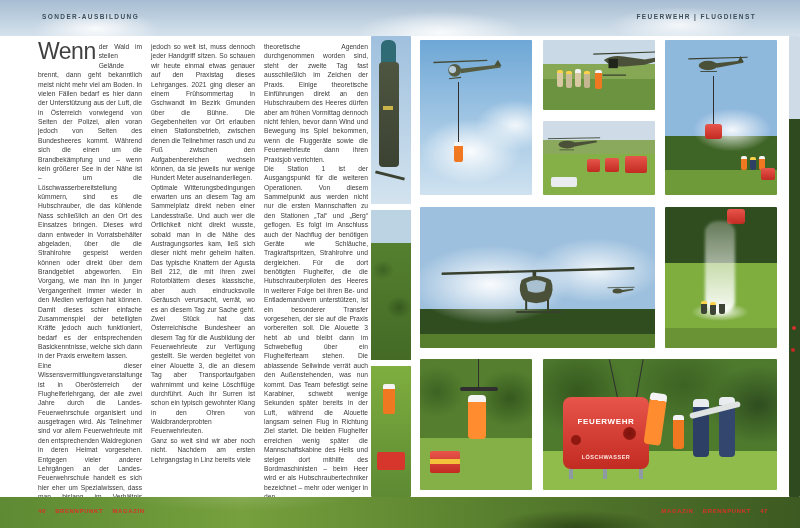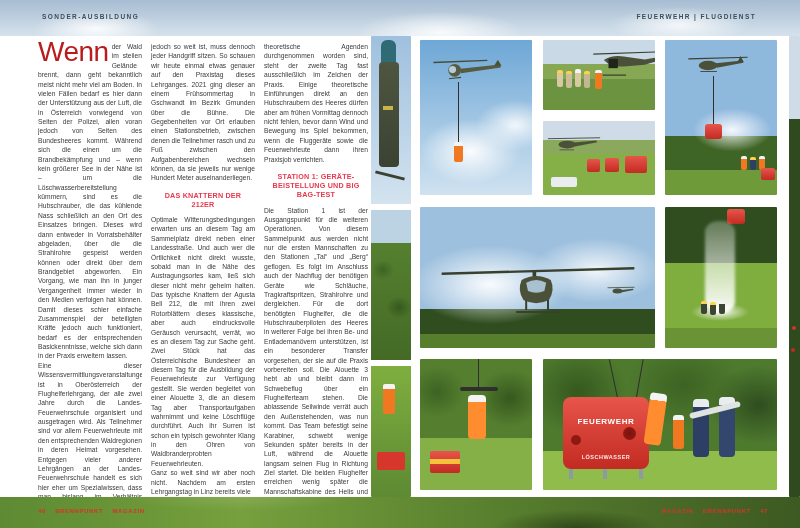--- a/index.html
+++ b/index.html
@@ -13,21 +13,21 @@
       radial-gradient(100px 26px at 85% 70%, rgba(255,255,255,.8), rgba(255,255,255,0) 70%),
       linear-gradient(#a7bdd2,#d5e2ec);}
   .kicker{position:absolute;top:13px;font-size:6.5px;font-weight:700;letter-spacing:1.4px;
           color:#3c4e5c;text-transform:uppercase;}
   .kicker.left{left:42px;}
   .kicker.right{right:44px;}
   
   .col{position:absolute;top:42px;height:462px;width:104px;overflow:hidden;
        font-size:6.7px;line-height:1.40;color:#3a3a3a;text-align:justify;}
   .col p{margin:0 0 0 0;}
-  .dropcap{float:left;font-size:28px;line-height:19px;padding-right:3px;color:#b91c1c;
+  .dropcap{float:left;font-size:23px;line-height:19px;padding-right:3px;color:#404040;
            letter-spacing:-.5px;}
   .subhead{color:#e8394e;font-weight:700;font-size:7.2px;line-height:1.28;text-align:center;
            margin:8px 4px 6px 4px;text-transform:uppercase;letter-spacing:.2px;}
   
   .ph{position:absolute;overflow:hidden;border-radius:1px;}
   .abs{position:absolute;}
   .fig{position:absolute;border-radius:2px;}
   .cable{position:absolute;width:1px;background:#2f2f2f;}
   .redbox{position:absolute;background:linear-gradient(#e8554a,#c22b22);border-radius:2px;}
   .bigbag-label1{position:absolute;left:0;right:0;top:20px;text-align:center;color:#fff;
@@ -57,28 +57,26 @@
     <div class="kicker right">FEUERWEHR | FLUGDIENST</div>
   </div>
 
   <div class="col" style="left:38px;">
     <p><span class="dropcap">Wenn</span><span>der Wald im steilen Gelände brennt, dann geht bekanntlich meist nicht mehr viel am Boden. In vielen Fällen bedarf es hier dann der Unterstützung aus der Luft, die in Österreich vorwiegend von Seiten der Polizei, allen voran jedoch von Seiten des Bundesheeres kommt. Während sich die einen um die Brandbekämpfung und – wenn kein größerer See in der Nähe ist – um die Löschwasserbereitstellung kümmern, sind es die Hubschrauber, die das kühlende Nass schließlich an den Ort des Einsatzes bringen. Dieses wird dann entweder in Vorratsbehälter abgeladen, über die die Strahlrohre gespeist werden können oder direkt über dem Brandgebiet abgeworfen. Ein Vorgang, wie man ihn in junger Vergangenheit immer wieder in den Medien verfolgen hat können. Damit dieses schier einfache Zusammenspiel der beteiligten Kräfte jedoch auch funktioniert, bedarf es der entsprechenden Basickenntnisse, welche sich dann in der Praxis erweitern lassen.</span></p>
     <p>Eine dieser Wissensvermittlungsveranstaltungen ist in Oberösterreich der Flughelferlehrgang, der alle zwei Jahre durch die Landes-Feuerwehrschule organisiert und ausgetragen wird. Als Teilnehmer sind vor allem Feuerwehrleute mit den entsprechenden Waldregionen in deren Heimat vorgesehen. Entgegen vieler anderer Lehrgängen an der Landes-Feuerwehrschule handelt es sich hier eher um Spezialwissen, dass man bislang im Verhältnis betrachtet zwar weniger häufig benötigt, wenn es dann</p>
   </div>
 
   <div class="col" style="left:151px;">
     <p>jedoch so weit ist, muss dennoch jeder Handgriff sitzen. So schauen wir heute einmal etwas genauer auf den Praxistag dieses Lehrganges. 2021 ging dieser an einem Frühsommertag in Gschwandt im Bezirk Gmunden über die Bühne. Die Gegebenheiten vor Ort erlauben einen Stationsbetrieb, zwischen denen die Teilnehmer rasch und zu Fuß zwischen den Aufgabenbereichen wechseln können, da sie jeweils nur wenige Hundert Meter auseinanderliegen.</p>
-    <div class="subhead">DAS KNATTERN DER 212ER</div>
     <p>Optimale Witterungsbedingungen erwarten uns an diesem Tag am Sammelplatz direkt neben einer Landesstraße. Und auch wer die Örtlichkeit nicht direkt wusste, sobald man in die Nähe des Austragungsortes kam, ließ sich dieser nicht mehr geheim halten. Das typische Knattern der Agusta Bell 212, die mit ihren zwei Rotorblättern dieses klassische, aber auch eindrucksvolle Geräusch verursacht, verrät, wo es an diesem Tag zur Sache geht. Zwei Stück hat das Österreichische Bundesheer an diesem Tag für die Ausbildung der Feuerwehrleute zur Verfügung gestellt. Sie werden begleitet von einer Alouette 3, die an diesem Tag aber Transportaufgaben wahrnimmt und keine Löschflüge durchführt. Auch ihr Surren ist schon ein typisch gewohnter Klang in den Ohren von Waldbranderprobten Feuerwehrleuten.</p>
     <p>Ganz so weit sind wir aber noch nicht. Nachdem am ersten Lehrgangstag in Linz bereits viele</p>
   </div>
 
   <div class="col" style="left:264px;">
     <p>theoretische Agenden durchgenommen worden sind, steht der zweite Tag fast ausschließlich im Zeichen der Praxis. Einige theoretische Einführungen direkt an den Hubschraubern des Heeres dürfen aber am frühen Vormittag dennoch nicht fehlen, bevor dann Wind und Bewegung ins Spiel bekommen, wenn die Fluggeräte sowie die Feuerwehrleute dann ihren Praxisjob verrichten.</p>
-    <div class="subhead">STATION 1: GERÄTE-BEISTELLUNG UND BIG BAG-TEST</div>
     <p>Die Station 1 ist der Ausgangspunkt für die weiteren Operationen. Von diesem Sammelpunkt aus werden nicht nur die ersten Mannschaften zu den Stationen „Tal“ und „Berg“ geflogen. Es folgt im Anschluss auch der Nachflug der benötigen Geräte wie Schläuche, Tragkraftspritzen, Strahlrohre und dergleichen. Für die dort benötigten Flughelfer, die die Hubschrauberpiloten des Heeres in weiterer Folge bei ihren Be- und Entlademanövern unterstützen, ist ein besonderer Transfer vorgesehen, der sie auf die Praxis vorbereiten soll. Die Alouette 3 hebt ab und bleibt dann im Schwebeflug über ein Flughelferteam stehen. Die ablassende Seilwinde verrät auch den Außenstehenden, was nun kommt. Das Team befestigt seine Karabiner, schwebt wenige Sekunden später bereits in der Luft, während die Alouette langsam seinen Flug in Richtung Ziel startet. Die beiden Flughelfer erreichen wenig später die Mannschaftskabine des Helis und steigen dort mithilfe des Bordmaschinisten – beim Heer wird er als Hubschraubertechniker bezeichnet – mehr oder weniger in den</p>
   </div>
 
   <div class="ph" style="left:371px;top:36px;width:40px;height:461px;background:#fff;">
     <div class="abs" style="left:0;top:0;width:40px;height:168px;background:linear-gradient(#9fc0de,#d3e3ef);">
       <div class="abs" style="left:10px;top:4px;width:15px;height:24px;background:#2e6b74;border-radius:6px 6px 2px 2px;"></div>
       <div class="abs" style="left:8px;top:26px;width:20px;height:105px;background:linear-gradient(#4e5540,#3c4232);border-radius:4px;"></div>
       <div class="abs" style="left:12px;top:70px;width:10px;height:4px;background:#c9b44a;"></div>
       <div class="abs" style="left:4px;top:138px;width:30px;height:3px;background:#3c4232;transform:rotate(14deg);"></div>
     </div>

